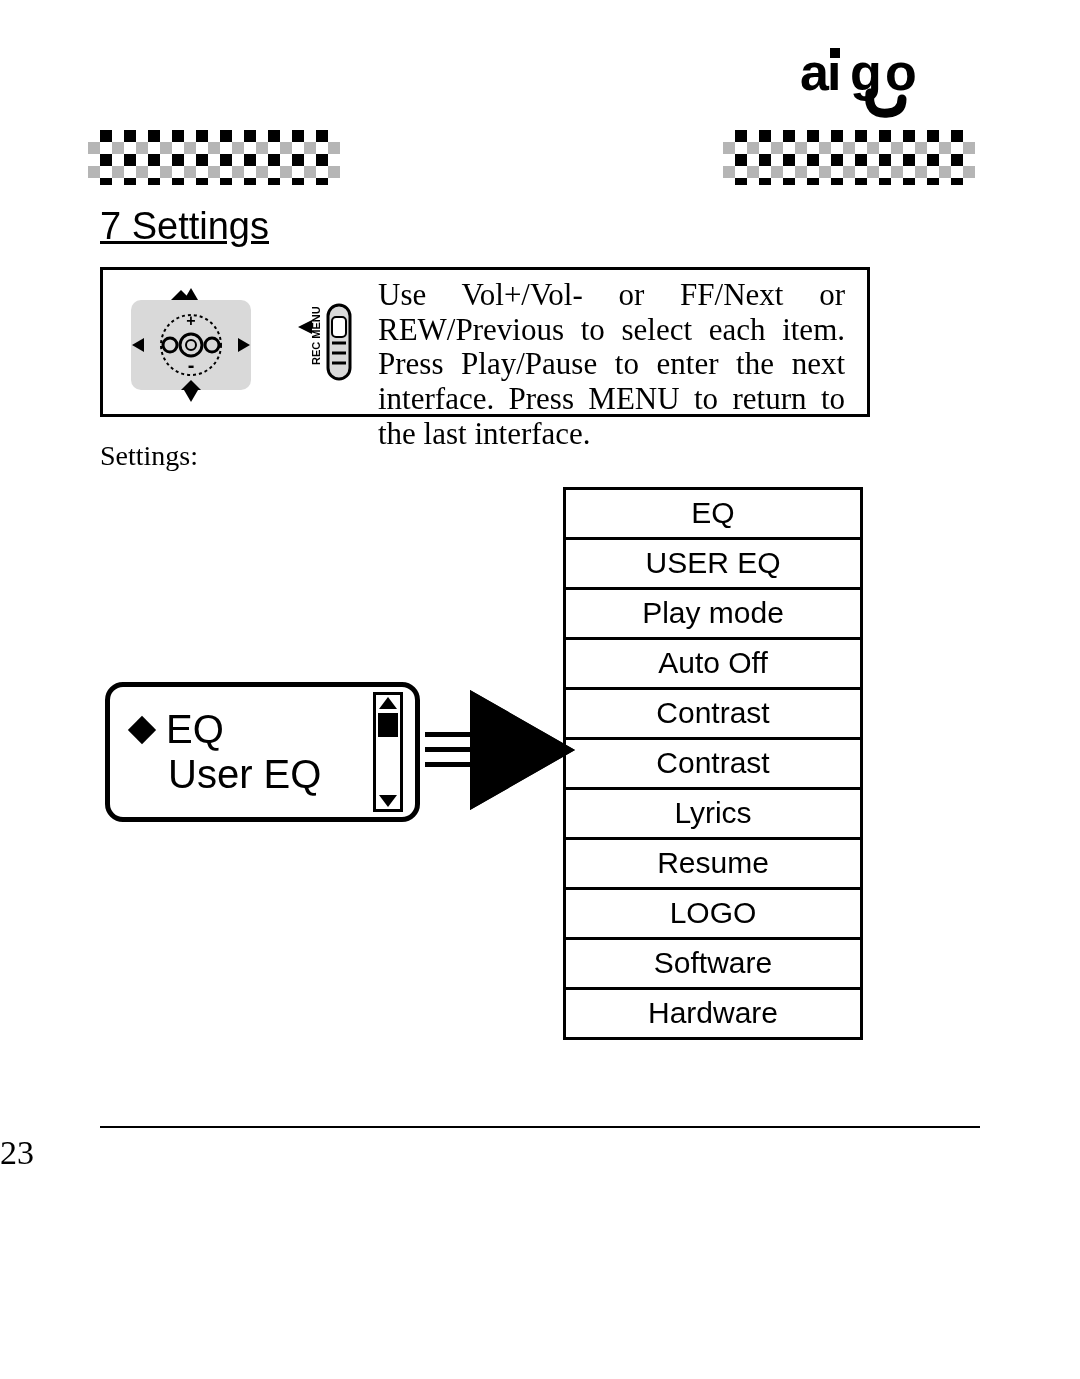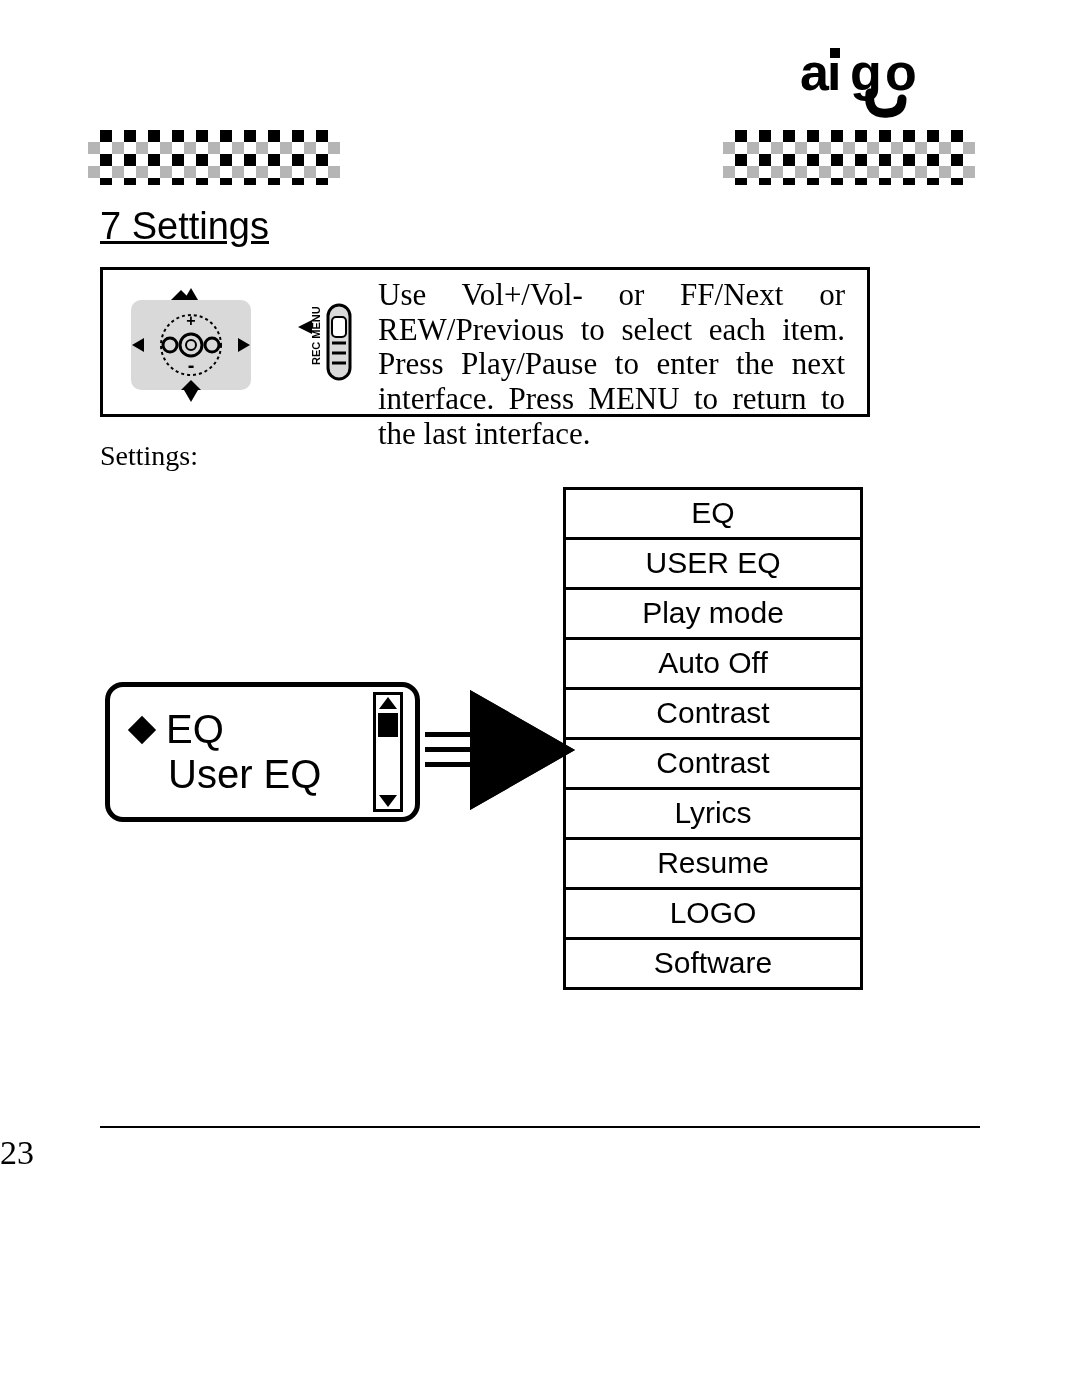--- a/index.html
+++ b/index.html
@@ -425,18 +425,19 @@
     <div class="row">EQ</div>
     <div class="row">USER  EQ</div>
     <div class="row">Play  mode</div>
     <div class="row">Auto  Off</div>
     <div class="row">Contrast</div>
     <div class="row">Contrast</div>
     <div class="row">Lyrics</div>
     <div class="row">Resume</div>
     <div class="row">LOGO</div>
     <div class="row">Software</div>
+    <div class="row">Hardware</div>
   </div>
 
   <div class="footer-line"></div>
   <div class="page-num">23</div>
 
 </div>
 
 </body></html>

